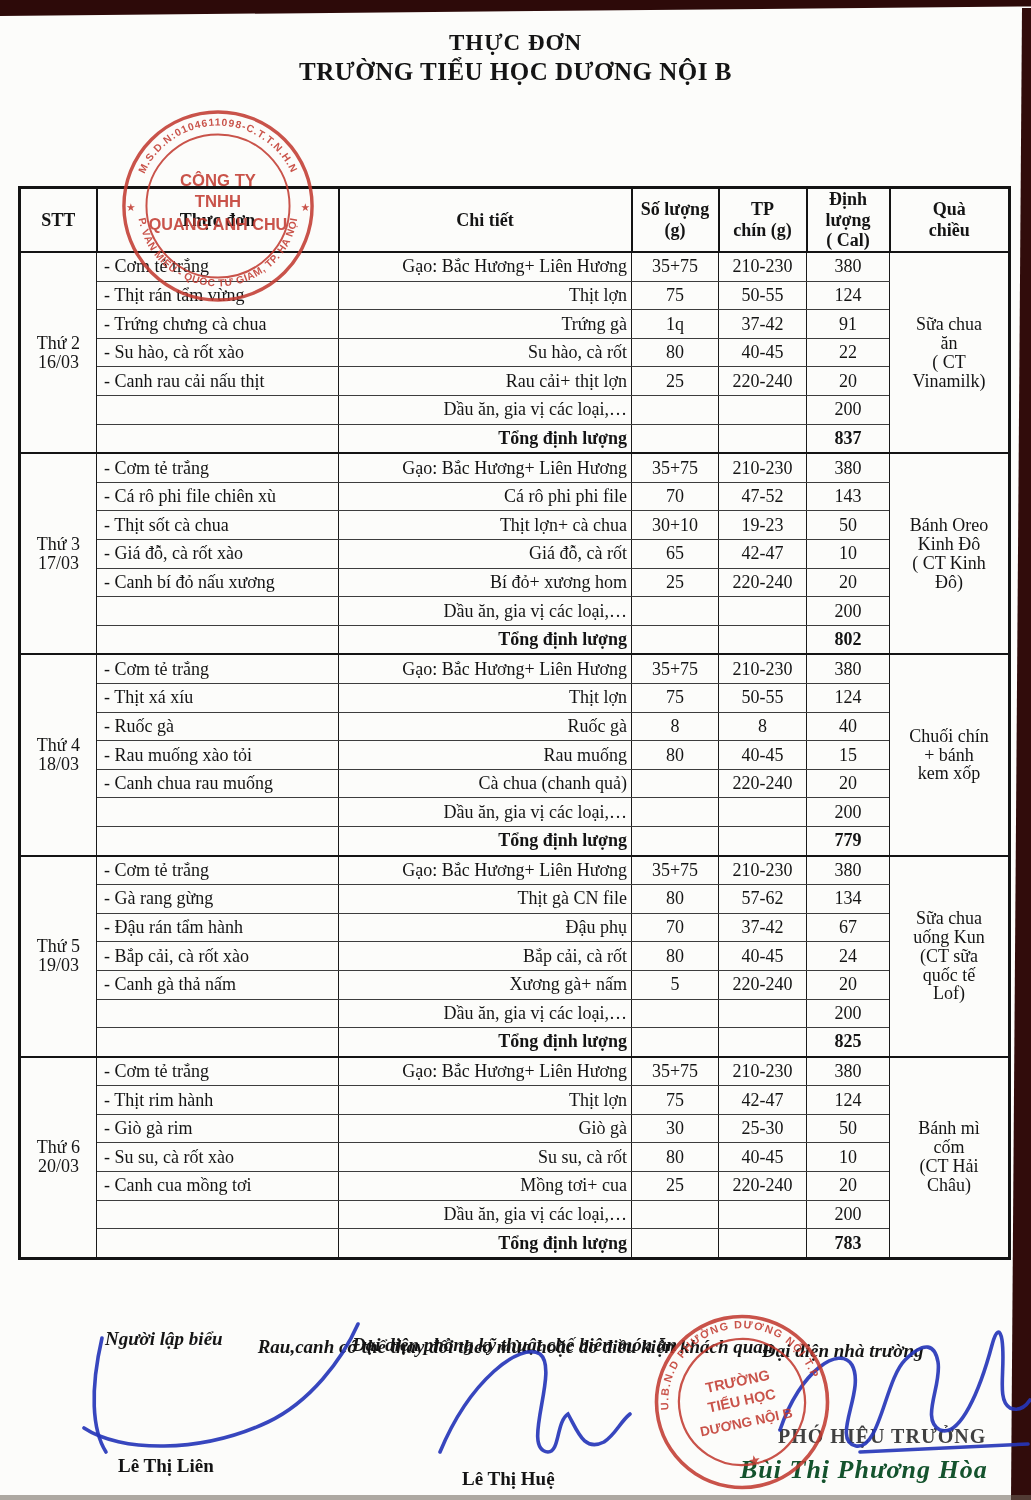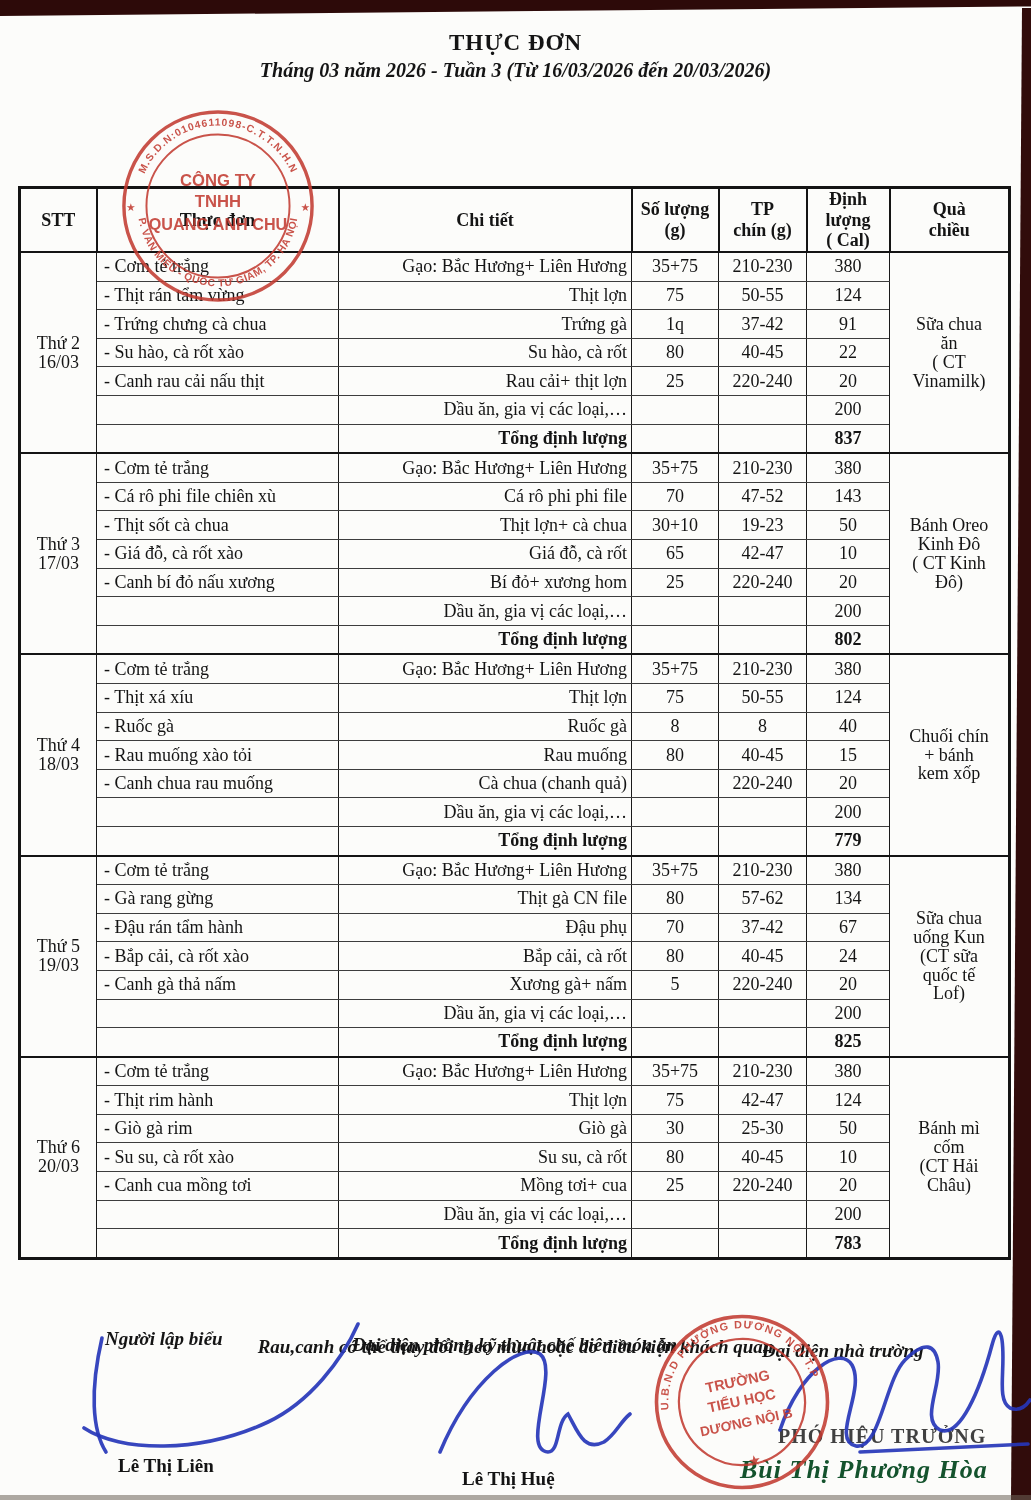--- a/index.html
+++ b/index.html
@@ -57,21 +57,21 @@
 </style>
 </head>
 <body>
 
 <div class="edge-top"></div>
 <div class="edge-right"></div>
 <div class="edge-bottom"></div>
 
 <div class="doc-header">
   <div class="title">THỰC ĐƠN</div>
-  <div class="period">Tháng 03 năm 2026  - Tuần 3 (Từ 16/03/2026 đến 20/03/2026)</div>
+  <div class="school">TRƯỜNG TIỂU HỌC DƯƠNG NỘI B</div>
 </div>
 
 <table class="menu">
   <colgroup>
     <col style="width:77px">
       <col style="width:242px">
       <col style="width:293px">
     <col style="width:87px">
       <col style="width:88px">
       <col style="width:83px">

